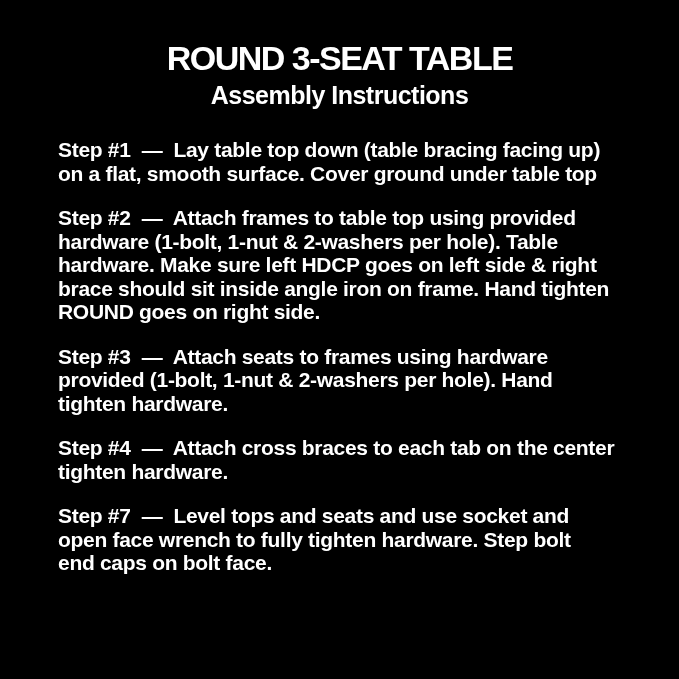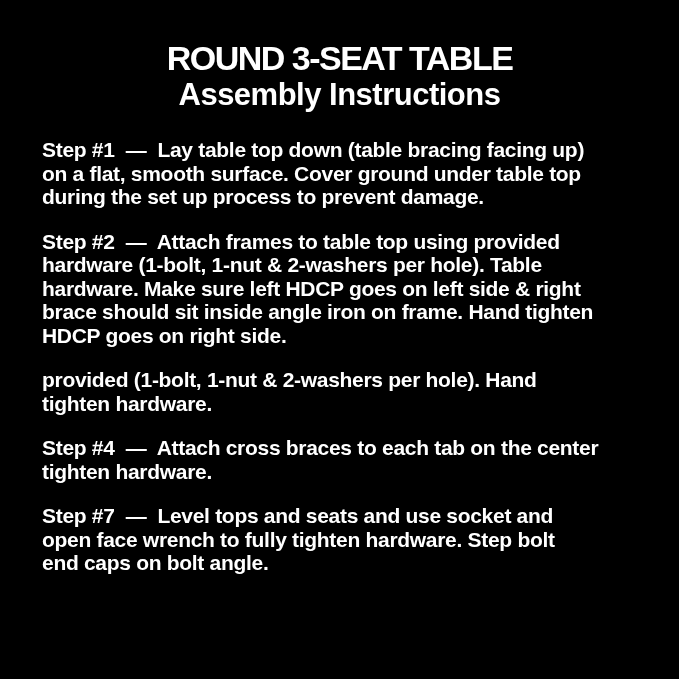--- a/index.html
+++ b/index.html
@@ -25,29 +25,29 @@
     padding-top: 38px;
     font-size: 34px;
     line-height: 40px;
     font-weight: 700;
     letter-spacing: -1.5px;
     text-align: center;
   }
   .subtitle {
     margin: 0;
     padding-top: 2px;
-    font-size: 31px;
+    font-size: 25px;
     line-height: 30px;
     font-weight: 700;
     letter-spacing: -0.5px;
     text-align: center;
   }
   .steps {
     margin-top: 28px;
-    padding-left: 42px;
+    padding-left: 58px;
     padding-right: 20px;
   }
   .step {
     margin: 0 0 21px 0;
   }
   .step-line {
     font-size: 21px;
     line-height: 23.5px;
     font-weight: 700;
     letter-spacing: -0.3px;
@@ -58,41 +58,41 @@
 <body style="background: rgb(0, 0, 0);">
 
 <div class="poster" style="color: rgb(255, 255, 255);">
   <h1 class="title">ROUND 3-SEAT TABLE</h1>
   <h2 class="subtitle">Assembly Instructions</h2>
 
   <div class="steps">
     <div class="step">
       <div class="step-line">Step #1  —  Lay table top down (table bracing facing up)</div>
       <div class="step-line">on a flat, smooth surface. Cover ground under table top</div>
-      <div class="step-line">during the set up process to prevent damage.</div>
     </div>
 
     <div class="step">
       <div class="step-line">Step #2  —  Attach frames to table top using provided</div>
       <div class="step-line">hardware (1-bolt, 1-nut &amp; 2-washers per hole). Table</div>
       <div class="step-line">hardware. Make sure left HDCP goes on left side &amp; right</div>
       <div class="step-line">brace should sit inside angle iron on frame. Hand tighten</div>
-      <div class="step-line">HDCP goes on right side.</div>
+      <div class="step-line">ROUND goes on right side.</div>
     </div>
 
     <div class="step">
+      <div class="step-line">Step #3  —  Attach seats to frames using hardware</div>
       <div class="step-line">provided (1-bolt, 1-nut &amp; 2-washers per hole). Hand</div>
       <div class="step-line">tighten hardware.</div>
     </div>
 
     <div class="step">
       <div class="step-line">Step #4  —  Attach cross braces to each tab on the center</div>
       <div class="step-line">tighten hardware.</div>
     </div>
 
 
     <div class="step">
       <div class="step-line">Step #7  —  Level tops and seats and use socket and</div>
       <div class="step-line">open face wrench to fully tighten hardware. Step bolt</div>
-      <div class="step-line">end caps on bolt angle.</div>
+      <div class="step-line">end caps on bolt face.</div>
     </div>
   </div>
 </div>
 
 </body></html>

